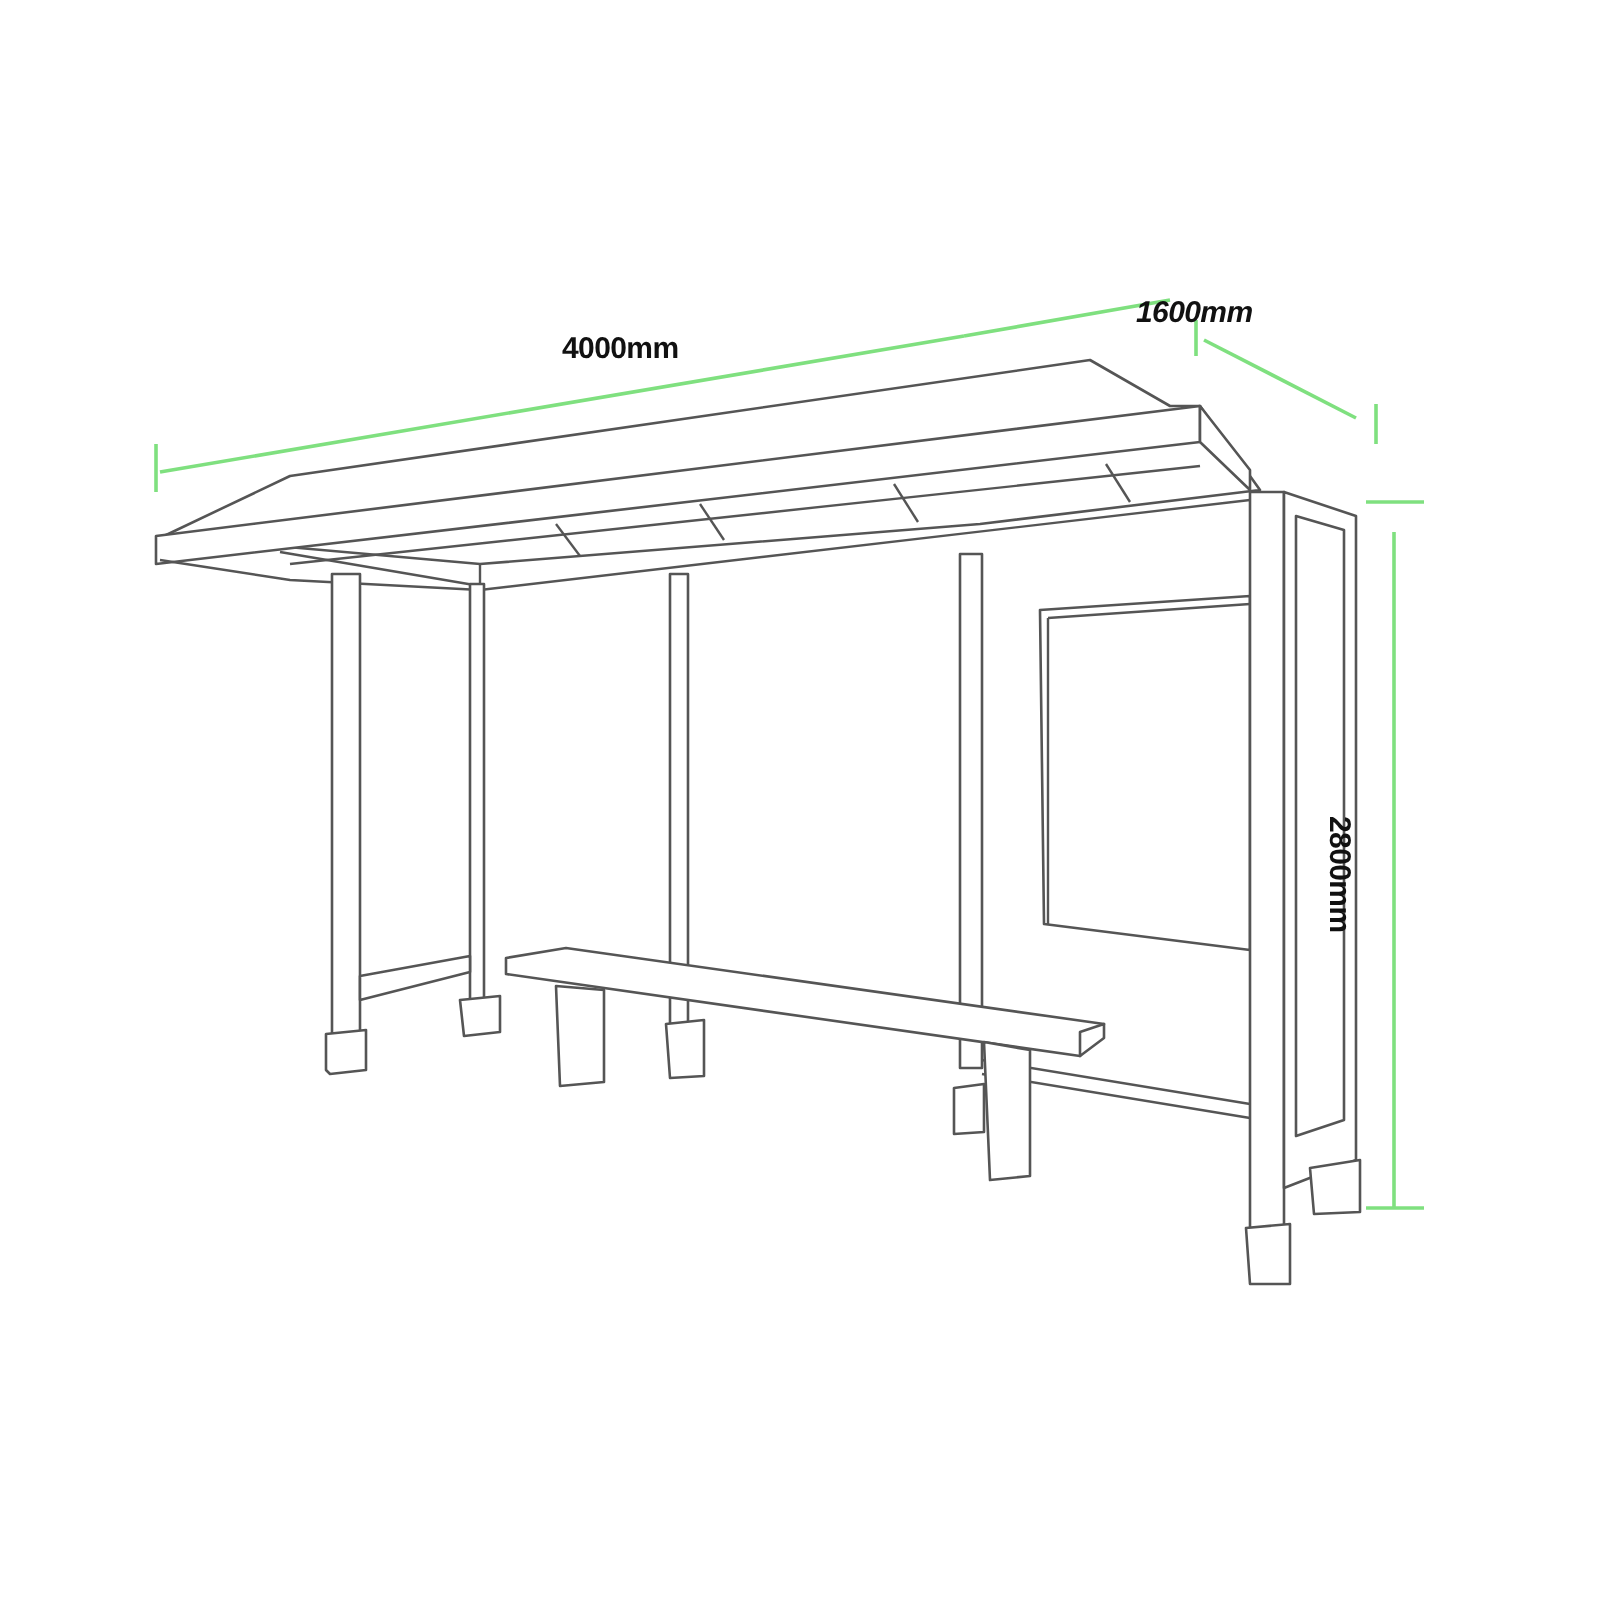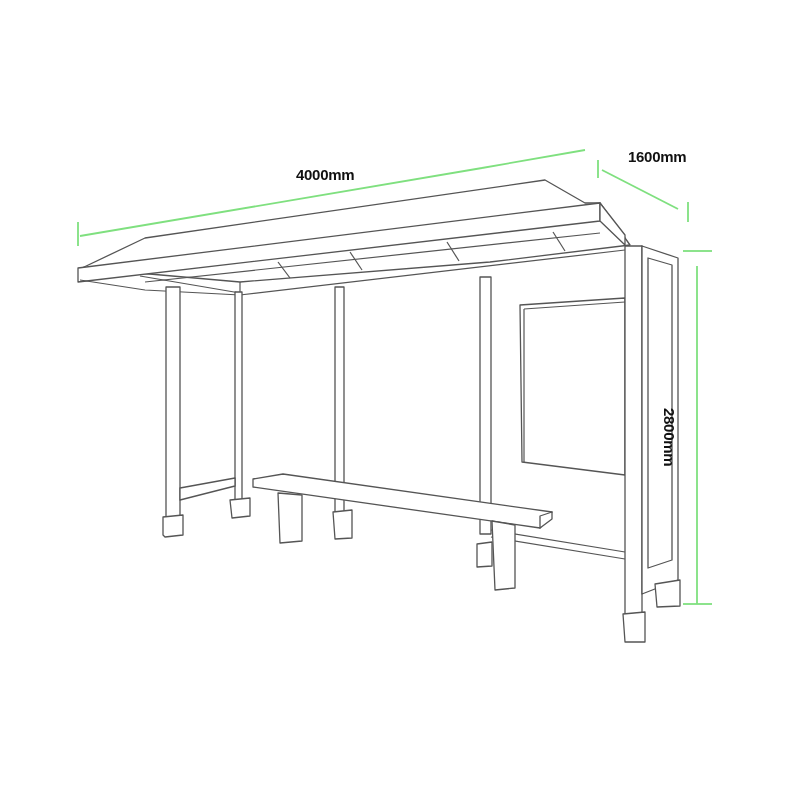--- a/index.html
+++ b/index.html
@@ -6,22 +6,22 @@
     body { width: 800px; height: 800px; overflow: hidden; }
     .canvas { position: relative; width: 800px; height: 800px; }
     svg { position: absolute; left: 0; top: 0; }
     .ln { fill: #ffffff; stroke: #555555; stroke-width: 1.3; stroke-linejoin: round; }
     .lnn { fill: none; stroke: #555555; stroke-width: 1.2; }
     .dim { fill: none; stroke: #7fe07f; stroke-width: 1.8; }
     .label {
       position: absolute; font-family: "Liberation Sans", sans-serif;
       font-size: 15px; font-weight: bold; color: #111111; letter-spacing: -0.3px;
     }
-    .label-width { left: 296px; top: 166px; }
-    .label-depth { left: 628px; top: 148px; }
+    .label-width { left: 281px; top: 166px; }
+    .label-depth { left: 568px; top: 148px; font-style: italic; }
     .label-height { left: 678px; top: 408px; transform: rotate(90deg); transform-origin: left top; }
   </style>
 </head>
 <body>
 
 <div class="canvas">
   <svg width="800" height="800" viewBox="0 0 800 800">
 
     <g>
       <line class="dim" x1="78" y1="222" x2="78" y2="246"></line>

